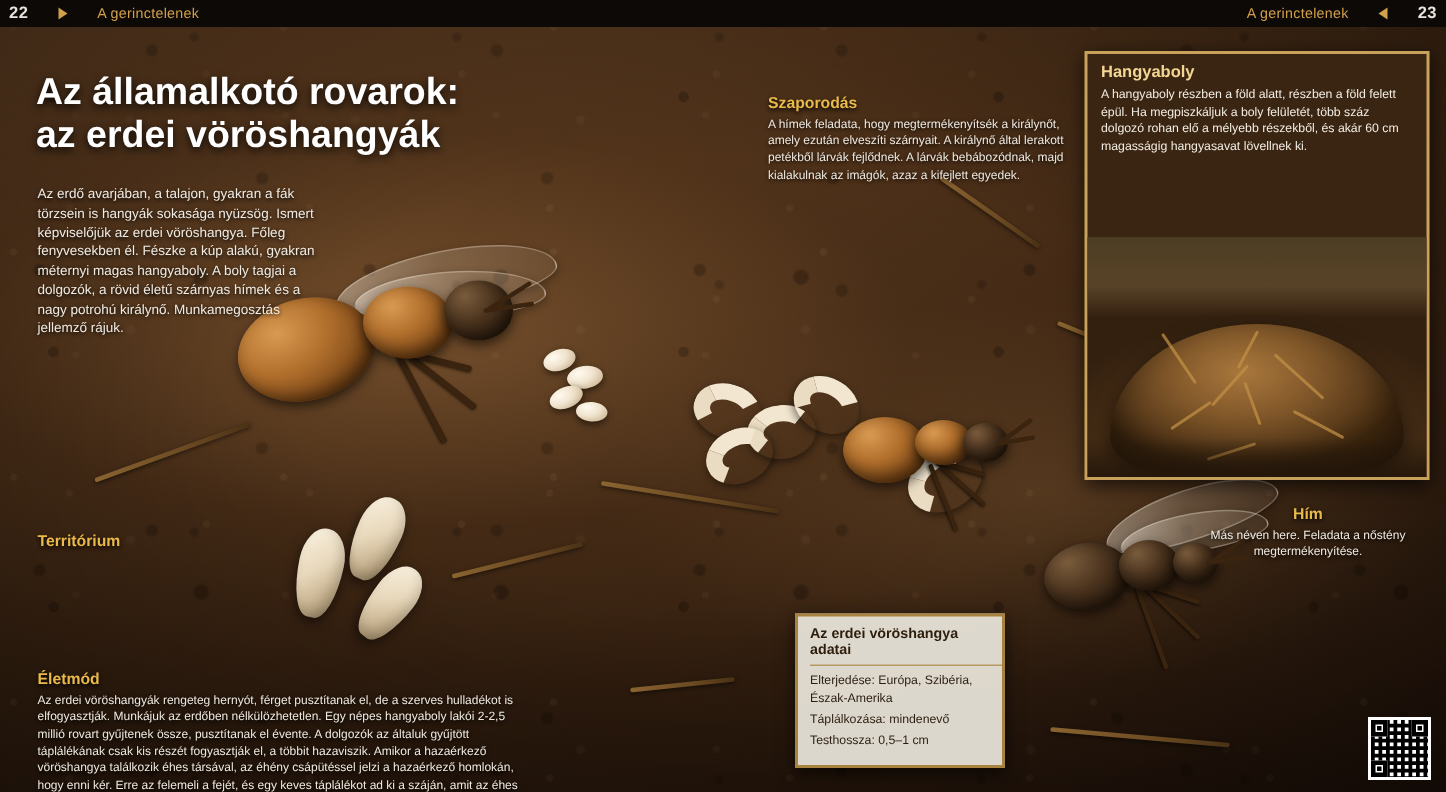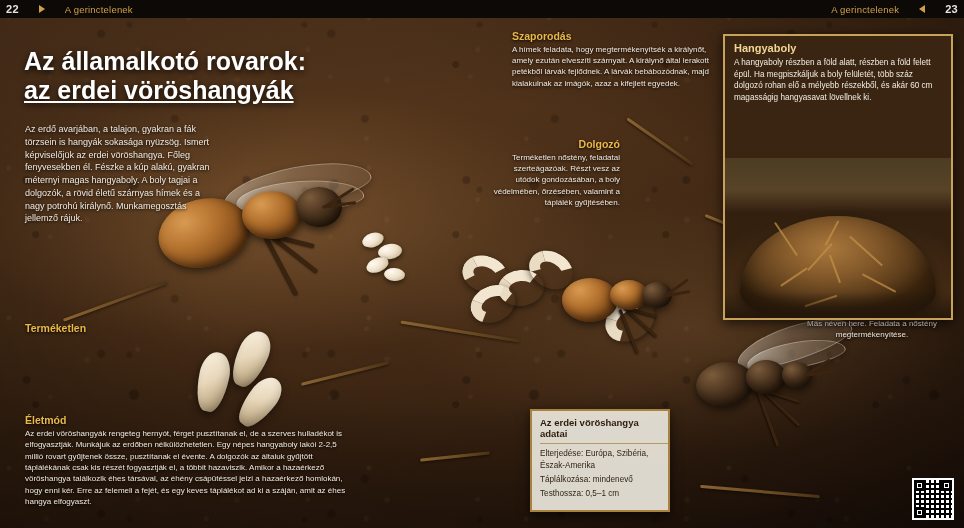--- a/index.html
+++ b/index.html
@@ -87,35 +87,35 @@
     top: 30px;
     left: 24px;
     width: 330px;
     color: #ffffff;
     font-size: 25px;
     line-height: 1.16;
     font-weight: bold;
     text-shadow: 0 2px 6px rgba(0,0,0,0.85);
     z-index: 20;
   }
-  .headline .l2 { display: block; text-decoration: underline; }
+  .headline .l2 { display: block; }
 
   .intro {
     position: absolute;
     top: 114px;
     left: 25px;
     width: 188px;
     color: #f0eae1;
     font-size: 9px;
     line-height: 1.42;
     text-shadow: 0 1px 3px rgba(0,0,0,0.95);
     z-index: 20;
   }
 
-  .callout { position: absolute; z-index: 22; text-shadow: 0 1px 3px rgba(0,0,0,0.95); }
+  .callout { position: absolute; z-index: 22; text-shadow: 0 1px 3px rgba(0,0,0,0.95); margin-top: 33px; }
   .callout .c-title {
     color: #e9b949;
     font-size: 10.5px;
     font-weight: bold;
     margin-bottom: 2px;
   }
   .callout .c-body {
     color: #efe9e0;
     font-size: 8px;
     line-height: 1.40;
@@ -384,32 +384,28 @@
   </h1>
 
   <p class="intro">Az erdő avarjában, a talajon, gyakran a fák törzsein is hangyák sokasága nyüzsög. Ismert képviselőjük az erdei vöröshangya. Főleg fenyvesekben él. Fészke a kúp alakú, gyakran méternyi magas hangyaboly. A boly tagjai a dolgozók, a rövid életű szárnyas hímek és a nagy potrohú királynő. Munkamegosztás jellemző rájuk.</p>
 
 
   <div class="callout" id="callout-szaporodas">
     <div class="c-title">Szaporodás</div>
     <div class="c-body">A hímek feladata, hogy megtermékenyítsék a királynőt, amely ezután elveszíti szárnyait. A királynő által lerakott petékből lárvák fejlődnek. A lárvák bebábozódnak, majd kialakulnak az imágók, azaz a kifejlett egyedek.</div>
   </div>
 
-  <div class="callout" id="callout-dolgozo">
-    <div class="c-title">Dolgozó</div>
-    <div class="c-body">Terméketlen nőstény, feladatai szerteágazóak. Részt vesz az utódok gondozásában, a boly védelmében, őrzésében, valamint a táplálék gyűjtésében.</div>
-  </div>
 
   <div class="callout" id="callout-him">
     <div class="c-title">Hím</div>
     <div class="c-body">Más néven here. Feladata a nőstény megtermékenyítése.</div>
   </div>
 
   <div class="callout" id="callout-territorium">
-    <div class="c-title">Terméketlen</div>
+    <div class="c-title">Territórium</div>
   </div>
 
   <div class="callout" id="callout-eletmod">
     <div class="c-title">Életmód</div>
     <div class="c-body">Az erdei vöröshangyák rengeteg hernyót, férget pusztítanak el, de a szerves hulladékot is elfogyasztják. Munkájuk az erdőben nélkülözhetetlen. Egy népes hangyaboly lakói 2-2,5 millió rovart gyűjtenek össze, pusztítanak el évente. A dolgozók az általuk gyűjtött táplálékának csak kis részét fogyasztják el, a többit hazaviszik. Amikor a hazaérkező vöröshangya találkozik éhes társával, az éhény csápütéssel jelzi a hazaérkező homlokán, hogy enni kér. Erre az felemeli a fejét, és egy keves táplálékot ad ki a száján, amit az éhes hangya elfogyaszt.</div>
   </div>
 
   <div class="ant" id="queen">
     <div class="wing wing1"></div>
     <div class="wing wing2"></div>

